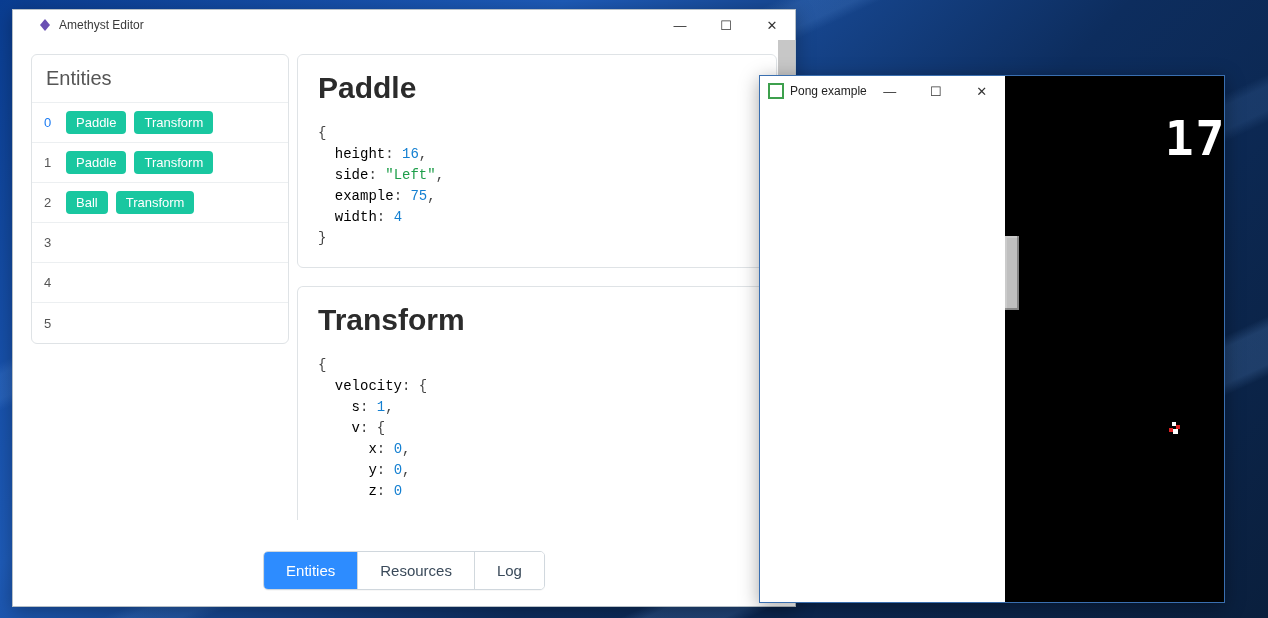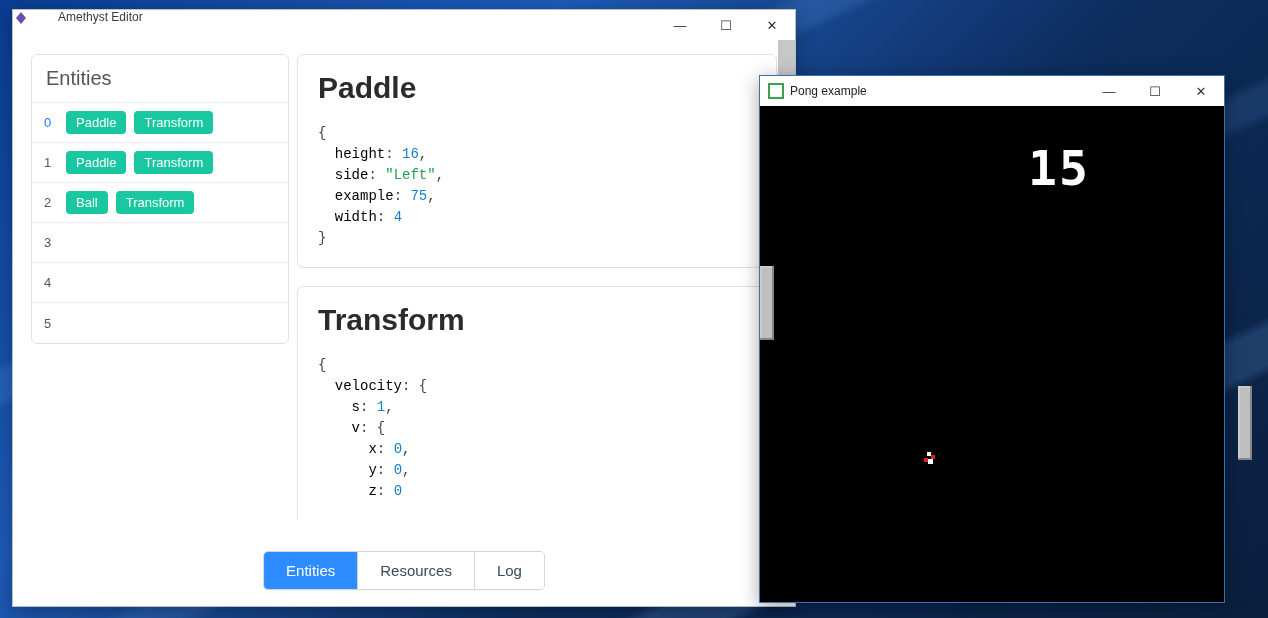--- a/index.html
+++ b/index.html
@@ -31,25 +31,25 @@
       height: 598px;
       background: #fff;
       border: 1px solid #b7c0c7;
       box-shadow: 0 4px 18px rgba(0,0,0,0.3);
       display: flex;
       flex-direction: column;
     }
     .titlebar {
       height: 30px;
       display: flex;
-      padding-left: 0;
+      align-items: center;
+      padding-left: 24px;
       font-size: 12px;
       color: #3a3a3a;
       flex-shrink: 0;
-      gap: 23px;
     }
     .titlebar .logo {
       width: 16px; height: 16px;
       margin-right: 6px;
       display: inline-flex; align-items: center; justify-content: center;
     }
     .winctrls { margin-left: auto; display: flex; }
     .winctrls div {
       width: 46px; height: 30px;
       display: flex; align-items: center; justify-content: center;
@@ -165,21 +165,21 @@
     .pong-window {
       position: absolute;
       left: 759px;
       top: 75px;
       width: 466px;
       height: 528px;
       background: #fff;
       border: 1px solid #3a6fb0;
       box-shadow: 0 4px 18px rgba(0,0,0,0.35);
       display: flex;
-      flex-direction: column;
+      flex-direction: row;
     }
     .pong-titlebar {
       height: 30px;
       display: flex; align-items: center;
       padding-left: 8px;
       font-size: 12px;
       color: #222;
       flex-shrink: 0;
     }
     .pong-titlebar .picon {
@@ -300,20 +300,21 @@
   <div class="pong-titlebar">
     <span class="picon"></span>
     <span>Pong example</span>
     <div class="winctrls">
       <div>—</div>
       <div>☐</div>
       <div>✕</div>
     </div>
   </div>
   <div class="pong-game">
+    <div class="score" style="left:160px">17</div>
     <div class="score" style="left:268px">15</div>
     <div class="paddle" id="paddle-left" style="left: 0px; top: 160px;"></div>
     <div class="paddle" id="paddle-right" style="left: 478px; top: 280px;"></div>
     <div class="ball" id="ball" style="left: 164px; top: 346px;">
       <svg width="14" height="14" viewBox="0 0 14 14">
         <rect x="3" y="0" width="4" height="4" fill="#fff"></rect>
         <rect x="7" y="3" width="4" height="4" fill="#d22"></rect>
         <rect x="0" y="6" width="4" height="4" fill="#d22"></rect>
         <rect x="4" y="7" width="5" height="5" fill="#fff"></rect>
       </svg>

